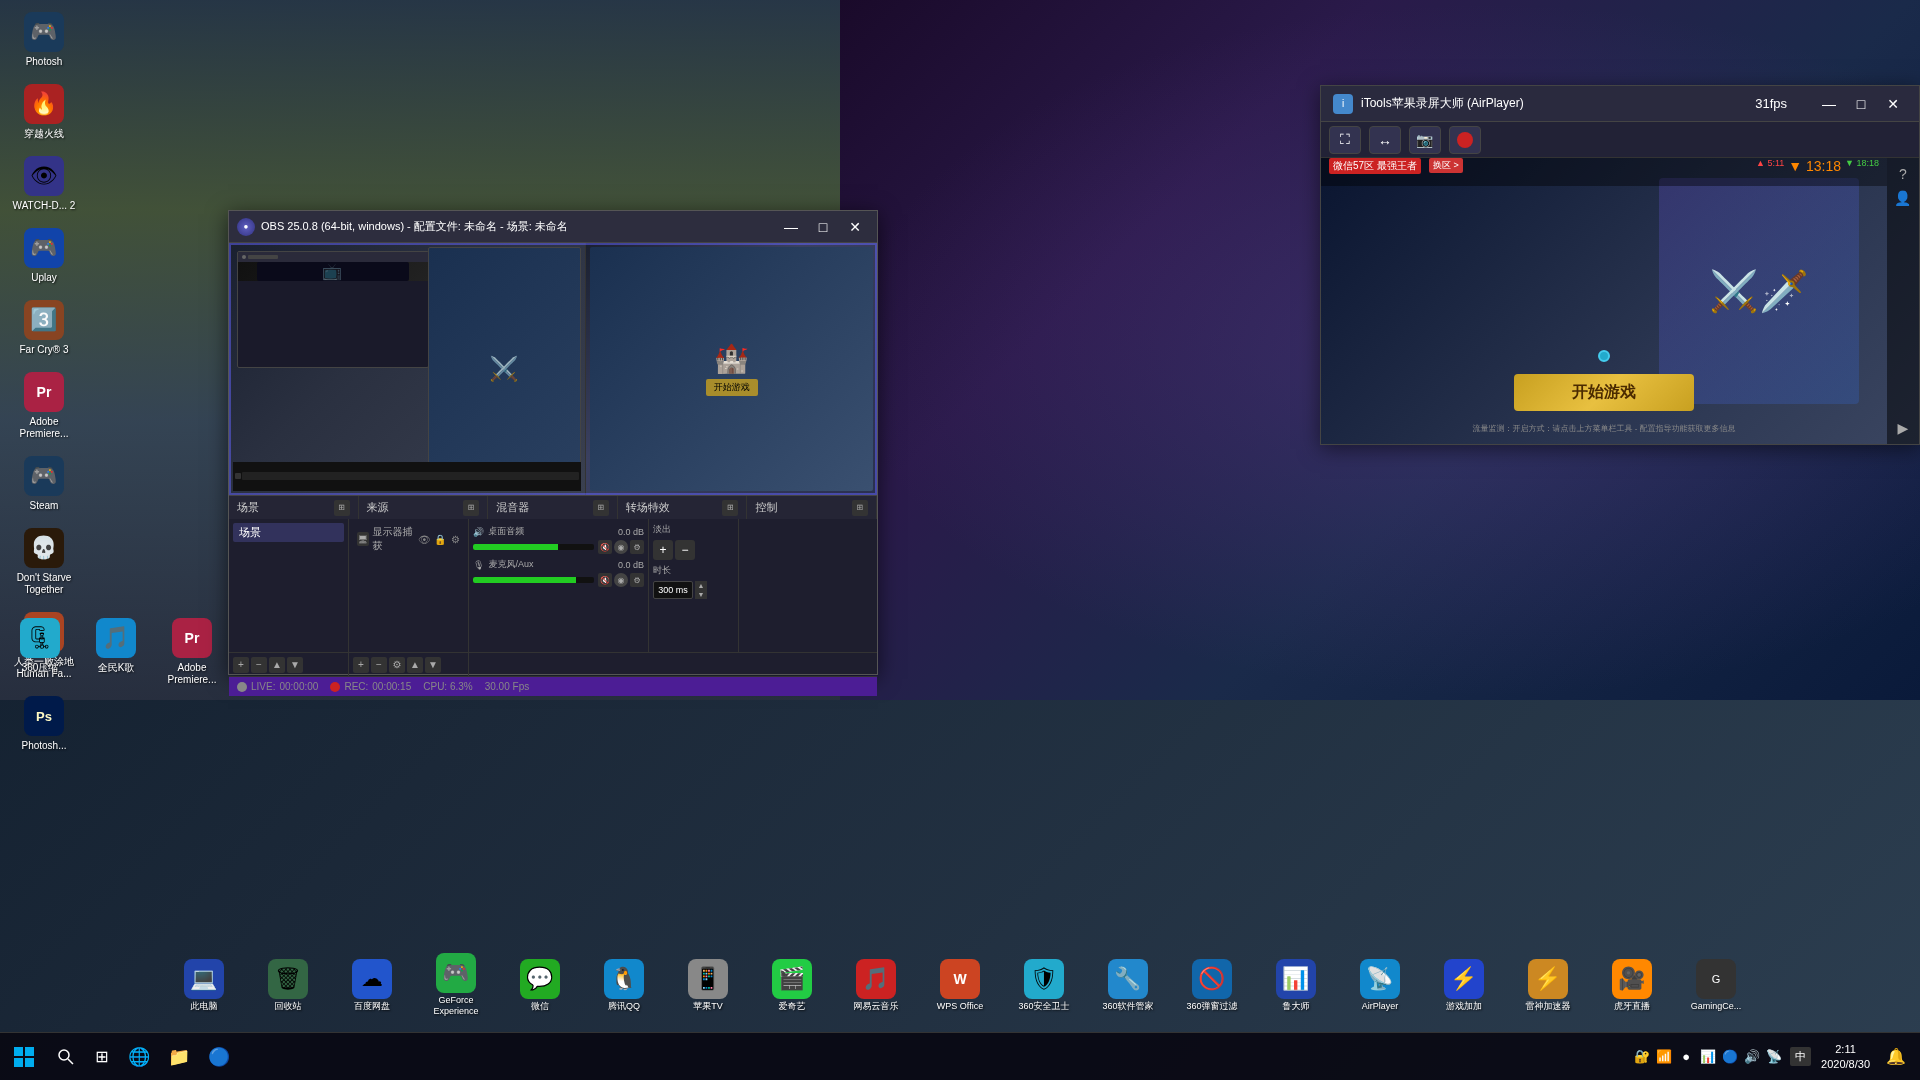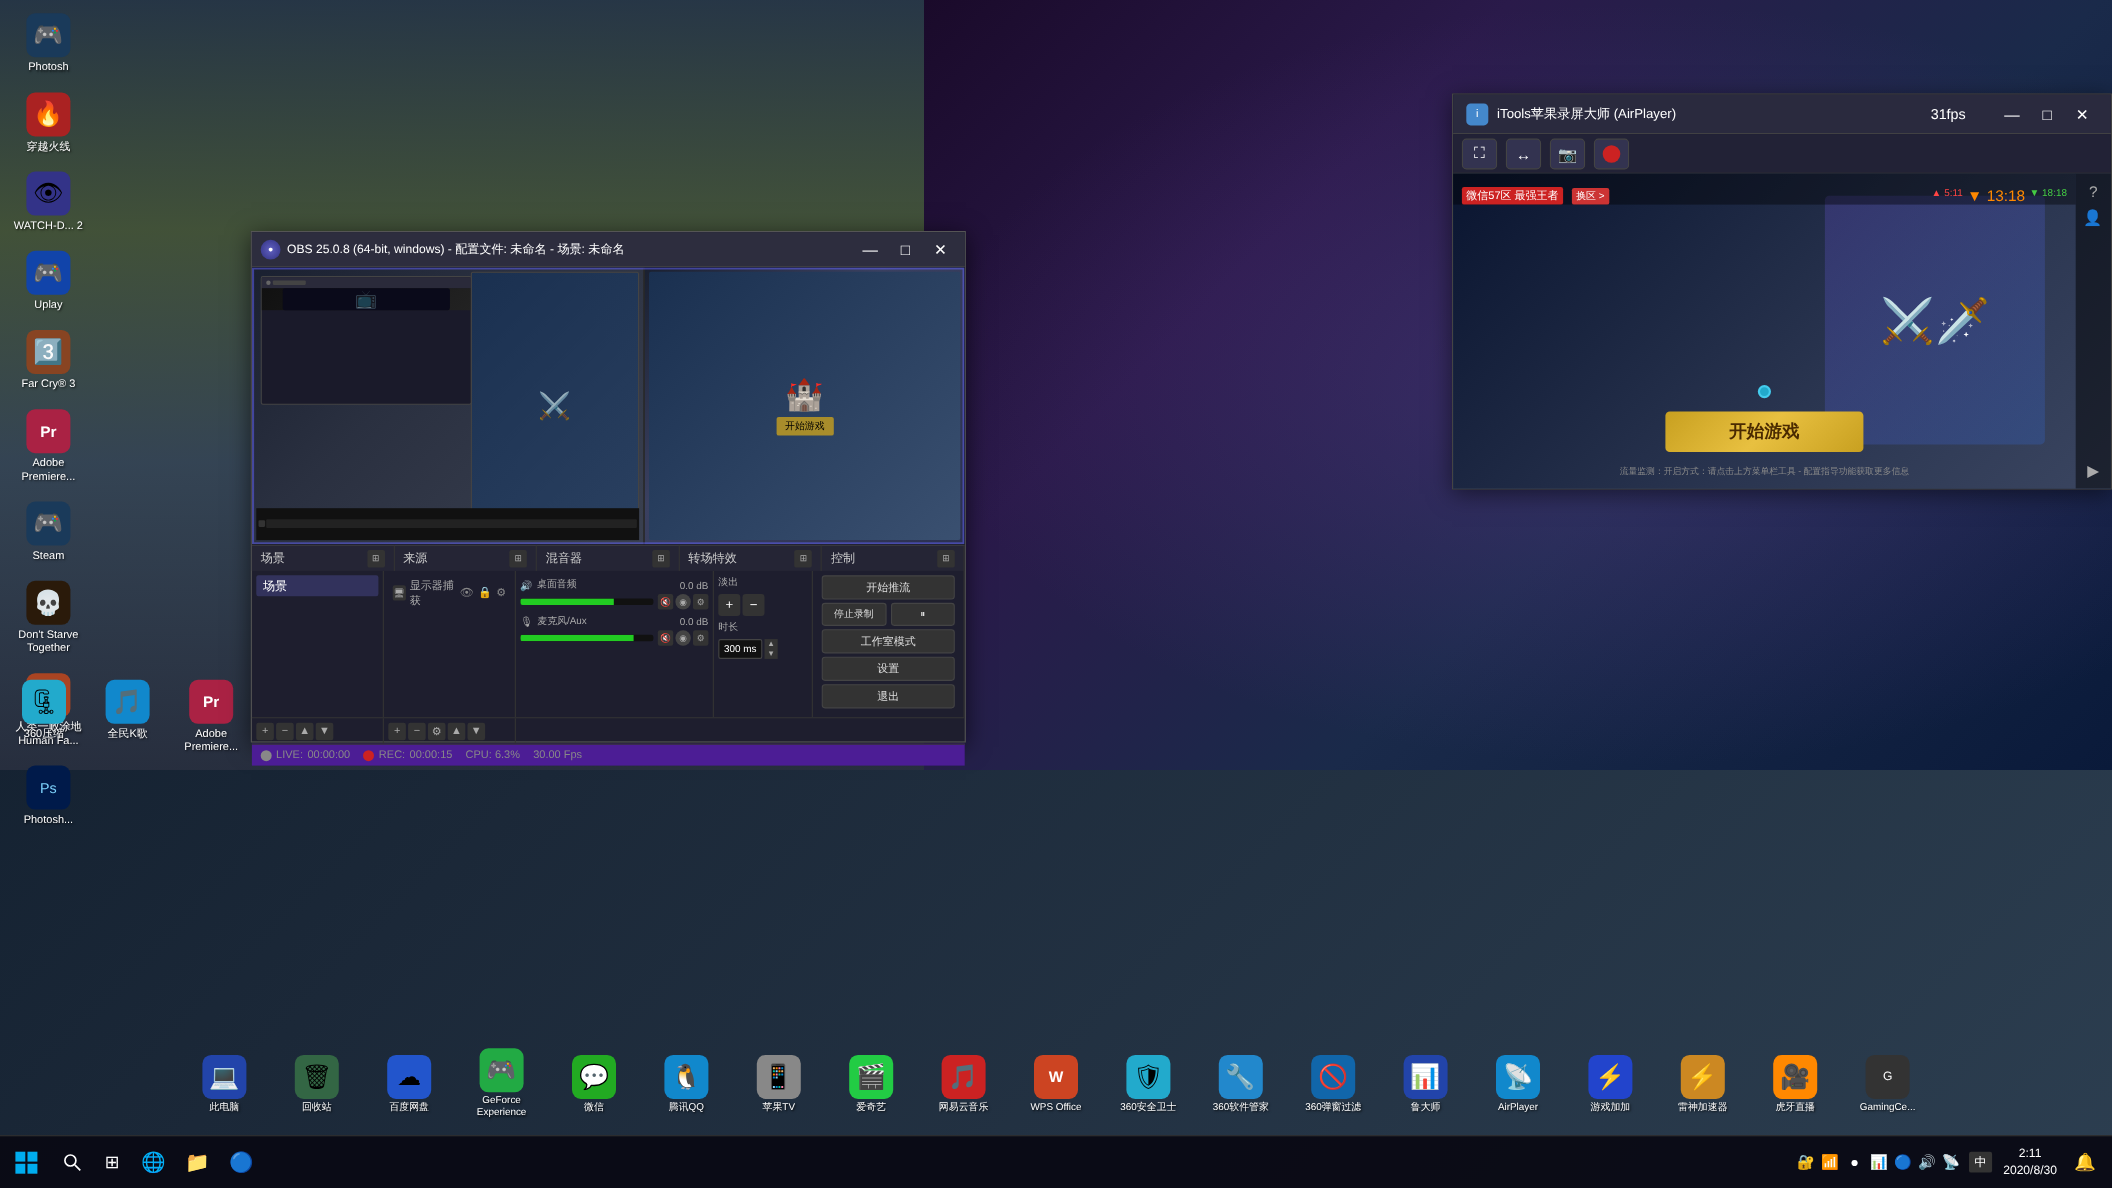--- a/index.html
+++ b/index.html
@@ -317,21 +317,21 @@
       gap: 8px;
       padding: 8px 0;
     }
 
     .game-info-bar {
       position: absolute;
       top: 0; left: 0; right: 32px;
       height: 28px;
       background: rgba(0,0,0,0.4);
       display: flex;
-      align-items: flex-end;
+      align-items: flex-start;
       padding: 0 8px;
       gap: 8px;
     }
 
     .red-badge {
       background: #cc2222;
       color: white;
       font-size: 10px;
       padding: 1px 4px;
       border-radius: 2px;
@@ -907,21 +907,21 @@
       </div>
       <span class="icon-label">Don't Starve Together</span>
     </div>
     <div class="desktop-icon">
       <div class="icon-img" style="background:#aa4422; font-size:22px;">
         <span>🏃</span>
       </div>
       <span class="icon-label">人类一败涂地 Human Fa...</span>
     </div>
     <div class="desktop-icon">
-      <div class="icon-img" style="background:#001a4a; font-size:13px; color:#7dd3fc; font-weight:normal;">
+      <div class="icon-img" style="background:#001a4a; font-size:13px; color:#fef9c3; font-weight:bold;">
         <span>Ps</span>
       </div>
       <span class="icon-label">Photosh...</span>
     </div>
   </div>
 
   <div style="position:absolute; left:0; top:610px; display:flex; flex-direction:row; gap:4px; padding: 4px; z-index:10;">
     <div class="desktop-icon">
       <div class="icon-img" style="background:#22aacc; font-size:22px;">
         <span>🗜</span>
@@ -1137,30 +1137,20 @@
         <span class="trans-label">时长</span>
         <div class="trans-control">
           <input class="trans-input" type="text" value="300 ms" style="">
           <div class="trans-arrows">
             <button class="trans-arrow">▲</button>
             <button class="trans-arrow">▼</button>
           </div>
         </div>
       </div>
 
-      <div class="obs-panel" id="ctrl-panel">
-        <button class="ctrl-btn">开始推流</button>
-        <div class="ctrl-btn-row">
-          <button class="ctrl-btn-half">停止录制</button>
-          <button class="ctrl-btn-half">⏸</button>
-        </div>
-        <button class="ctrl-btn">工作室模式</button>
-        <button class="ctrl-btn">设置</button>
-        <button class="ctrl-btn">退出</button>
-      </div>
     </div>
 
     <div id="obs-bottom-panel">
       <div class="panel-toolbar" style="width:120px;">
         <button class="pt-btn">+</button>
         <button class="pt-btn">−</button>
         <button class="pt-btn">▲</button>
         <button class="pt-btn">▼</button>
       </div>
       <div class="panel-toolbar" style="width:120px;">

